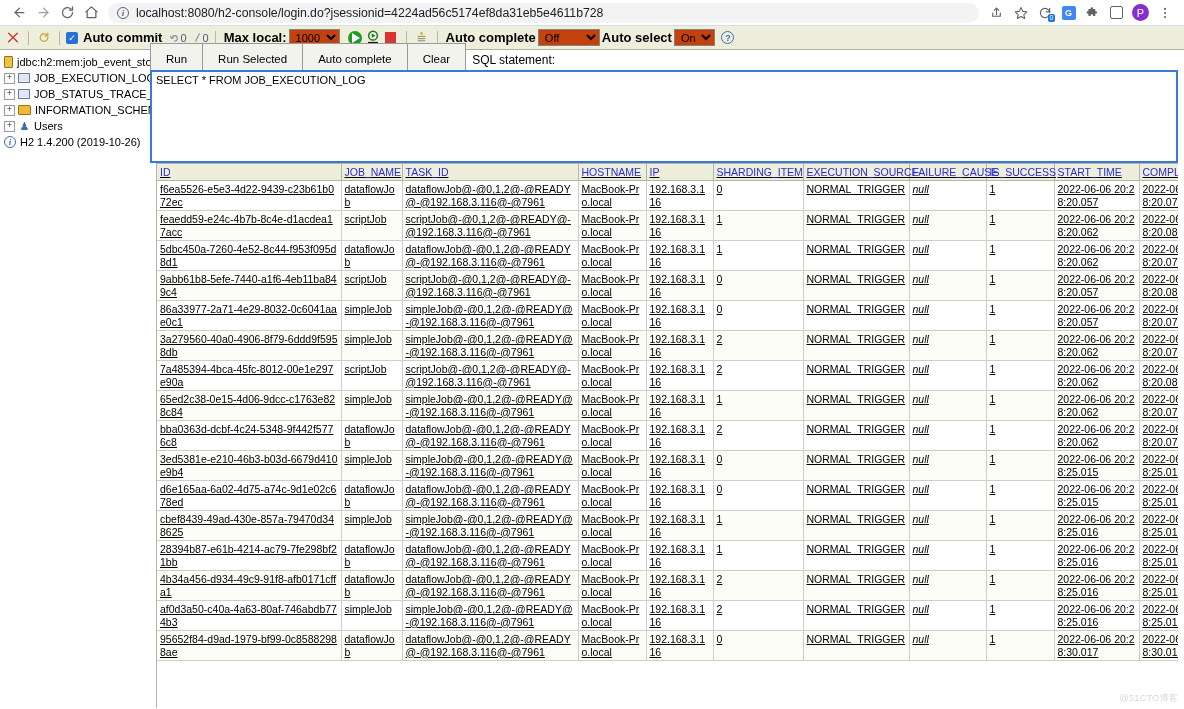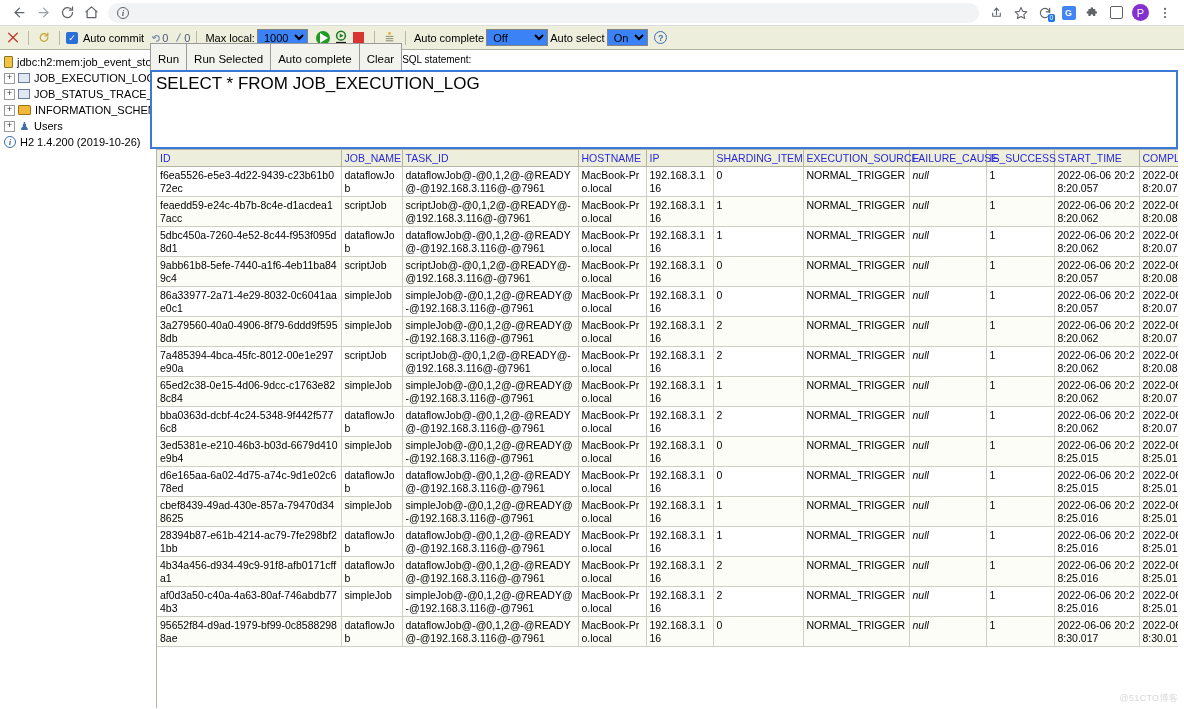--- a/index.html
+++ b/index.html
@@ -119,42 +119,42 @@
   .tb-sep {
     width: 1px; height: 14px;
     background: #b9b9a5;
     margin: 0 6px;
   }
   .tb-icon {
     width: 18px; height: 18px;
     display: flex; align-items: center; justify-content: center;
     font-size: 12px;
   }
-  .tb-label { font-size: 11px; margin: 6px 2px; white-space: nowrap; }
+  .tb-label { font-size: 13px; margin: 6px 2px; white-space: nowrap; font-weight: bold; }
   .tb-chk {
     width: 12px; height: 12px;
     background: #2a6fd6;
     border-radius: 2px;
     display: flex; align-items: center; justify-content: center;
     color: #fff;
     font-size: 9px;
     margin-right: 3px;
   }
   .cnt-ico {
     display: flex; align-items: center;
     margin-left: 5px;
     font-size: 11px;
     color: #4a5a7a;
   }
   select.h2sel {
     font-family: "Liberation Sans", sans-serif;
     font-size: 11px;
     height: 17px;
     border: 1px solid #848484;
-    background: #3b82f6;
+    background: #c2410c;
     padding: 0 2px;
   }
   .play-tri {
     width: 0; height: 0;
     border-left: 8px solid #fff;
     border-top: 5px solid transparent;
     border-bottom: 5px solid transparent;
     margin-left: 2px;
   }
   .circ-green {
@@ -260,38 +260,38 @@
     align-items: center;
     height: 17px;
     font-size: 11.5px;
     gap: 0;
     padding-top: 2px;
   }
   .sql-btn {
     border: 1px solid #9a9a9a;
     border-left: none;
     background: #f3f3ee;
-    padding: 0 7px;
+    padding: 0 15px;
     height: 34px;
     line-height: 15px;
     font-size: 11.5px;
     font-family: "Liberation Sans", sans-serif;
     color: #000;
     white-space: nowrap;
   }
   .sql-btn:first-child { border-left: 1px solid #9a9a9a; }
-  .sql-stmt-label { font-size: 10px; }
+  .sql-stmt-label { margin-left: 6px; font-size: 12px; }
 
   .sql-area {
     margin: 3px 6px 0 0;
-    height: 79px;
+    height: 93px;
     border: 2px solid #3b78d8;
     background: #fff;
     padding: 2px 4px;
-    font-size: 17px;
+    font-size: 11px;
     font-family: "Liberation Sans", sans-serif;
     color: #000;
     outline: none;
     resize: none;
     width: calc(100% - 6px);
     white-space: pre;
     overflow: hidden;
   }
 
   .result-echo {
@@ -299,20 +299,21 @@
     font-size: 11px;
     color: #000;
   }
 
   .tbl-wrap {
     margin-left: 6px;
     margin-right: 6px;
     flex: 1;
     overflow: hidden;
     border-left: 1px solid #b5b5a5;
+    text-decoration: underline;
   }
   table.rs {
     border-collapse: collapse;
     font-size: 10.5px;
     table-layout: fixed;
     width: 1022px;
   }
   table.rs th {
     background: #eeeedd;
     color: #2b2bd6;
@@ -377,20 +378,21 @@
       <div class="nav-btn">
         <svg width="15" height="15" viewBox="0 0 24 24" fill="none" stroke="#5f6368" stroke-width="2" stroke-linecap="round" stroke-linejoin="round">
             <path d="M3 11l9-8 9 8"></path>
             <path d="M5 10v10h14V10"></path>
           </svg>
       </div>
     </div>
 
     <div class="omnibox">
       <div class="info-ico">i</div>
+      <div class="url">localhost:8080/h2-console/login.do?jsessionid=4224ad56c5174ef8da31eb5e4611b728</div>
     </div>
 
     <div class="chrome-right">
       <div class="cr-ico">
         <svg width="13" height="13" viewBox="0 0 24 24" fill="none" stroke="#5f6368" stroke-width="2" stroke-linecap="round" stroke-linejoin="round">
             <path d="M12 16V4"></path>
             <polyline points="8 8 12 4 16 8"></polyline>
             <path d="M5 13v6h14v-6"></path>
           </svg>
       </div>

